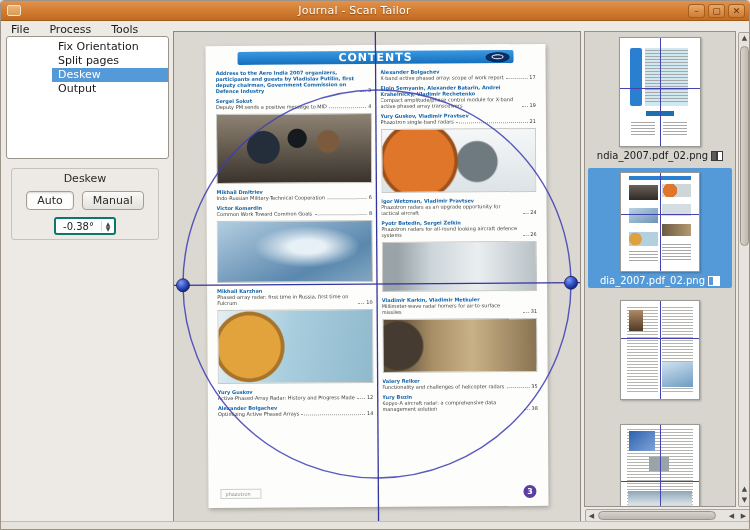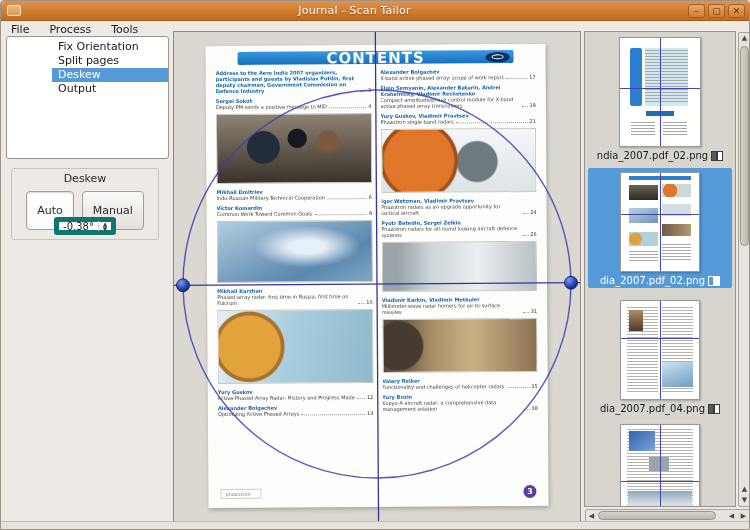--- a/index.html
+++ b/index.html
@@ -33,41 +33,41 @@
     font-size:11px; color:#1a1a1a; overflow:hidden; }
   .stage-item { padding:1px 6px; height:14px; line-height:12px; white-space:nowrap;margin-left:45px; }
   .stage-item.selected { background:#559ad8; color:#fff; }
 
   .deskew-group { position:absolute; left:10px; top:167px; width:148px; height:72px;
     border:1px solid #c7c2ba; border-radius:3px; background:#edeae5; }
   .group-title { position:absolute; top:3px; width:100%; text-align:center;
     font-size:11px; color:#2a2a2a; }
   .btn-row { position:absolute; top:22px; left:0; width:100%; display:flex;
     justify-content:center; gap:8px; }
-  .btn { font-size:11px; color:#2a2a2a; padding:12px 10px; border:1px solid #a49e94;
+  .btn { font-size:11px; color:#2a2a2a; padding:2px 10px; border:1px solid #a49e94;
     border-radius:4px; background:linear-gradient(#fbfaf8,#e4e0da); cursor:default;
     font-family:inherit; }
   .btn.checked { background:#fdfdfc; box-shadow:inset 0 1px 2px rgba(0,0,0,.15); }
   .spin { position:absolute; top:48px; left:50%; transform:translateX(-50%);
-    width:62px; height:18px; background:#fff; border:5px solid #0f766e;
+    width:62px; height:18px; background:#fff; border:2px solid #0f766e;
     border-radius:3px; display:flex; align-items:center; }
   .spin-val { flex:1; text-align:center; font-size:10px; color:#222; }
   .spin-arrows { width:13px; display:flex; flex-direction:column; align-items:center;
     font-size:6px; line-height:5px; color:#444; border-left:1px solid #d8d4cd; }
 
   
   .canvas { position:absolute; left:172px; top:30px; width:408px; height:491px;
     background:#dbd8d1; border:1px solid #8f8a81; overflow:hidden; }
   .page { position:absolute; left:33px; top:13px; width:340px; height:462px;
     background:#fdfdfb; box-shadow:1px 2px 4px rgba(0,0,0,.25); padding:4px 10px 2px;
     transform:rotate(-0.38deg); }
   .contents-bar { margin:2px 22px 5px 22px; height:13px; border-radius:2px;
     background:linear-gradient(#3a97e0,#1470bd); display:flex; align-items:center;
     justify-content:center; position:relative; }
-  .contents-bar .hdr { color:#fff; font-size:15px; font-weight:bold; letter-spacing:1px; }
+  .contents-bar .hdr { color:#fff; font-size:11px; font-weight:bold; letter-spacing:1px; }
   .logo-oval { position:absolute; right:4px; top:1.5px; width:24px; height:10px;
     border-radius:50%; background:#0c2f66; border:1px solid #09224d;
     display:flex; align-items:center; justify-content:center; }
   .logo-oval i { display:block; width:12px; height:5px; border-radius:50%;
     border:1.5px solid #fff; }
   .cols { display:flex; gap:9px; height:414px; overflow:hidden; }
   .col { flex:1; overflow:hidden; }
   .art { margin-bottom:4px; }
   .a-au { color:#1464ac; font-weight:bold; font-size:5px; line-height:6px; }
   .a-ti { display:flex; align-items:flex-end; font-size:5px; line-height:6px; color:#3a3a3a; }
@@ -396,27 +396,20 @@
         </div>
         <div class="thumb-item" style="top: 264px;">
           <div class="thumb-pic" style="width: 80px; height: 100px;">
             <div class="tb b-lines2" style="left:8%;top:6%;width:40%;height:88%"></div>
    <div class="tb b-lines2" style="left:52%;top:6%;width:40%;height:88%"></div>
    <div class="tb" style="left:10%;top:9%;width:18%;height:22%;background:linear-gradient(#b08a63,#4f3a28)"></div>
    <div class="tb" style="left:52%;top:62%;width:40%;height:26%;background:linear-gradient(160deg,#cfe2ef,#6e9cc2)"></div>
    <div class="xh-h" style="top:38%"></div>
             <div class="xh-v"></div>
           </div>
-          <div class="thumb-caption">
-            <span>dia_2007.pdf_04.png</span>
-            <span class="pages-icon">
-              <span class="filled"></span>
-              <span></span>
-            </span>
-          </div>
         </div>
         <div class="thumb-item" style="top: 388px;">
           <div class="thumb-pic" style="width: 80px; height: 96px;">
             <div class="tb b-lines2" style="left:8%;top:4%;width:84%;height:90%"></div>
    <div class="tb" style="left:10%;top:6%;width:34%;height:22%;background:linear-gradient(140deg,#2f62b0,#7fa3d6)"></div>
    <div class="tb" style="left:36%;top:34%;width:26%;height:15%;background:#9aa4a8"></div>
    <div class="tb" style="left:9%;top:70%;width:82%;height:24%;background:linear-gradient(#8fa6b5,#d8e2e8 60%,#a9bbc5)"></div>
    <div class="xh-h" style="top:60%"></div>
             <div class="xh-v"></div>
           </div>

